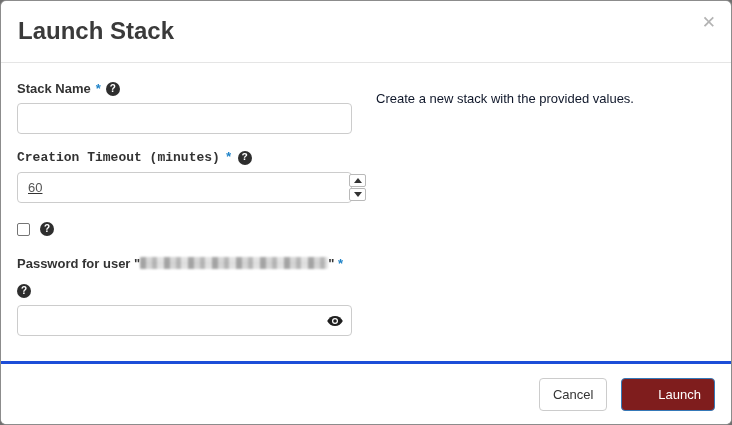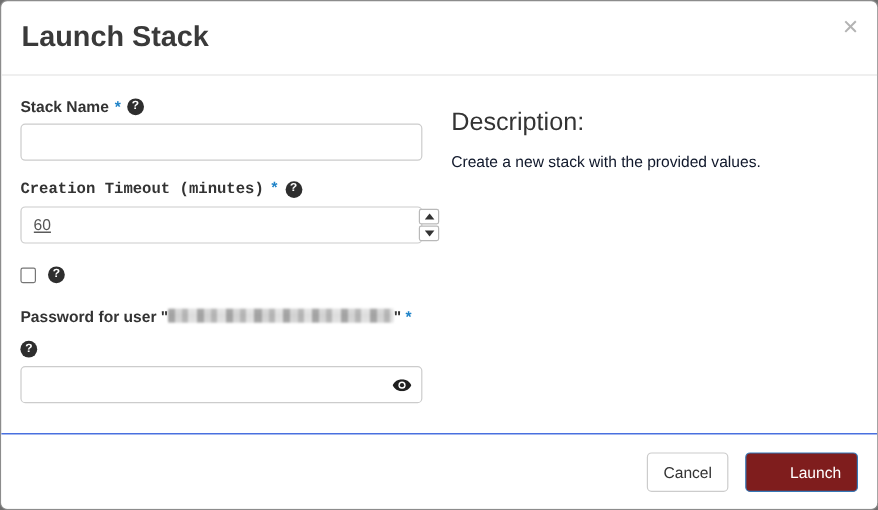--- a/index.html
+++ b/index.html
@@ -113,21 +113,21 @@
   }
 
   
   .desc-heading { font-size: 21px; font-weight: 400; color: #333; margin-bottom: 12px; }
   .desc-text { font-size: 13px; color: #0f172a; line-height: 1.45; }
 
   
   .modal-footer {
     position: absolute; left: 0; right: 0; bottom: 0;
     height: 63px;
-    border-top: 1px solid #1d4ed8;
+    border-top: 3px solid #1d4ed8;
     display: flex; align-items: center; justify-content: flex-end;
     gap: 14px; padding: 0 16px;
     background: #fff;
   }
   .btn {
     font-family: inherit; font-size: 13px; line-height: 1;
     padding: 9px 13px; border-radius: 4px; cursor: pointer;
   }
   .btn-default { background: #fff; border: 1px solid #ccc; color: #333; }
   .btn-primary { background: #3b87c8; border: 1px solid #3579b8; color: #fff; }
@@ -190,21 +190,20 @@
             <path d="M8 0C4.6 0 1.7 1.9.2 5 1.7 8.1 4.6 10 8 10s6.3-1.9 7.8-5C14.3 1.9 11.4 0 8 0z" fill="#1f1f1f"></path>
             <circle cx="8" cy="5" r="3" fill="#fff"></circle>
             <circle cx="8" cy="5" r="1.8" fill="#1f1f1f"></circle>
           </svg>
         </button>
       </div>
 
     </div>
 
     <div class="col-desc">
-      <div class="desc-heading">Description:</div>
       <p class="desc-text">Create a new stack with the provided values.</p>
     </div>
 
   </div>
 
   <div class="modal-footer">
     <button class="btn btn-default">Cancel</button>
     <button class="btn btn-primary" style="background: #7f1d1d; border-color: rgb(53, 121, 184); padding-left: 36px;">Launch</button>
   </div>
 

